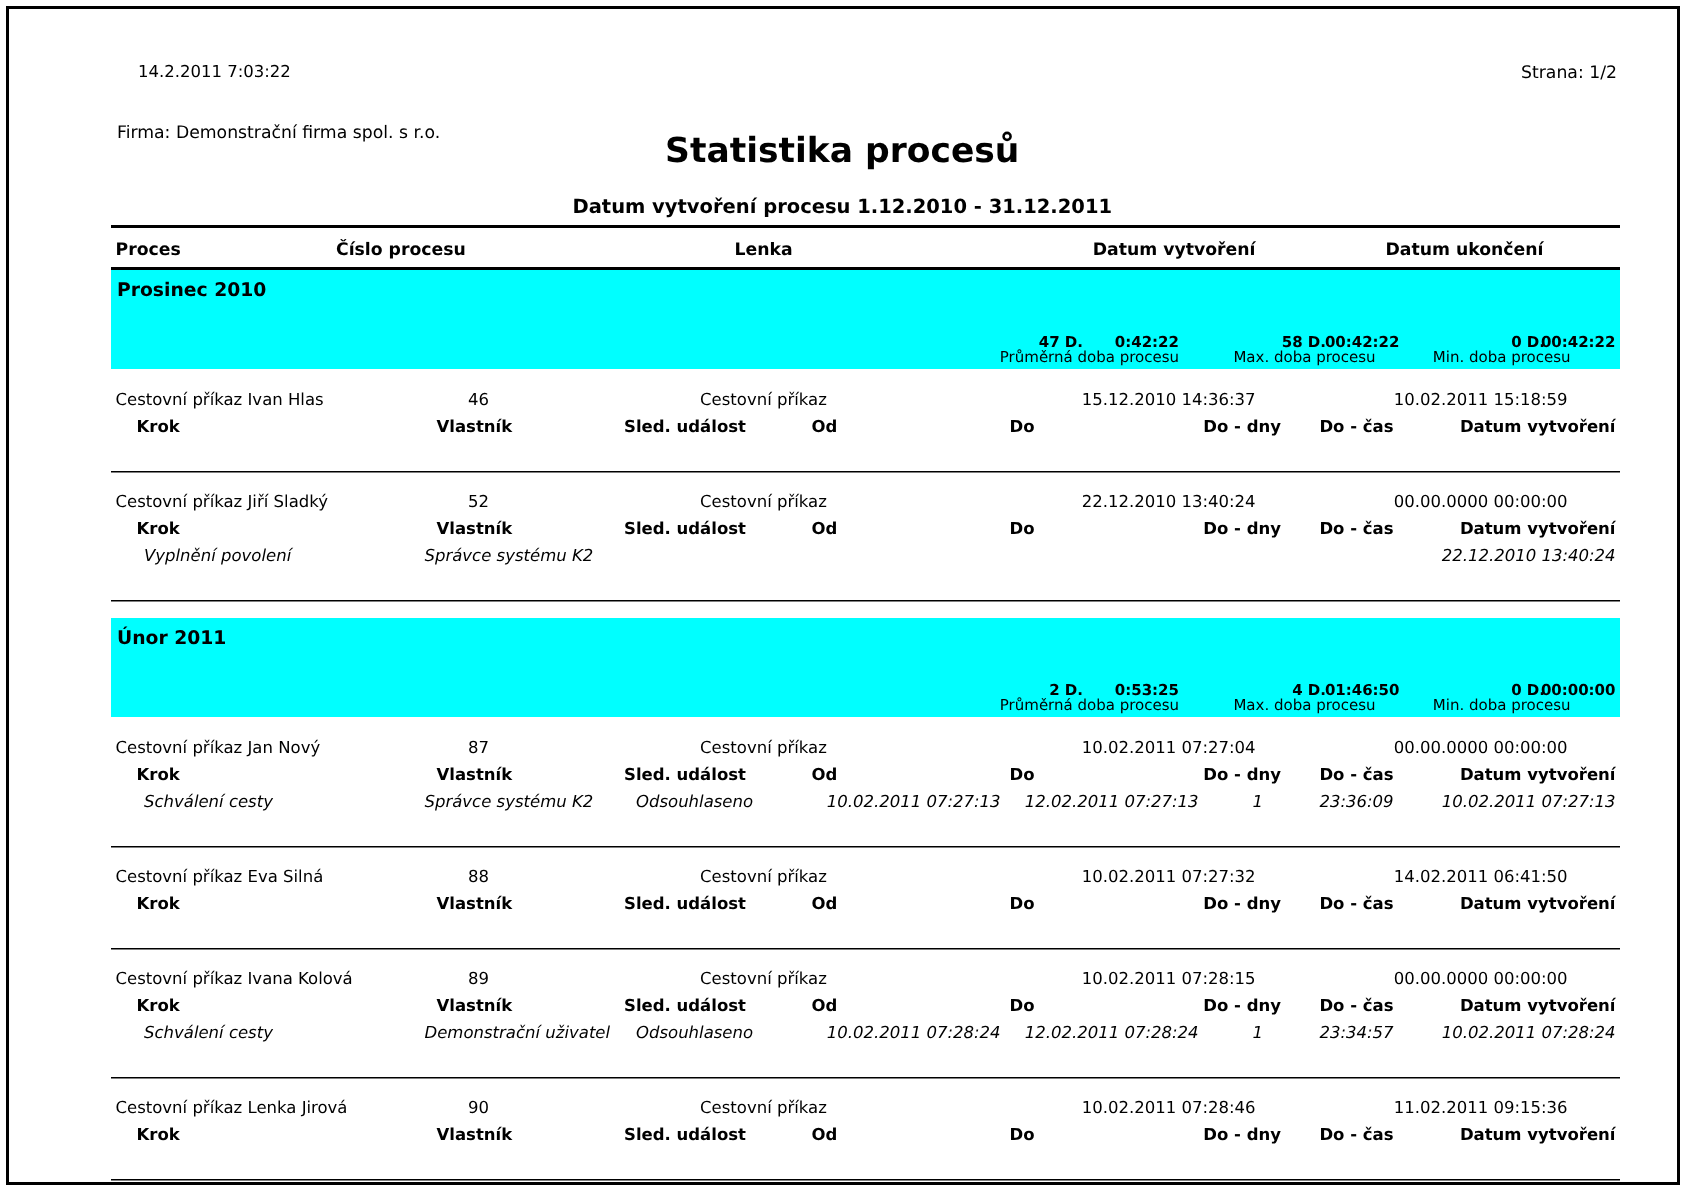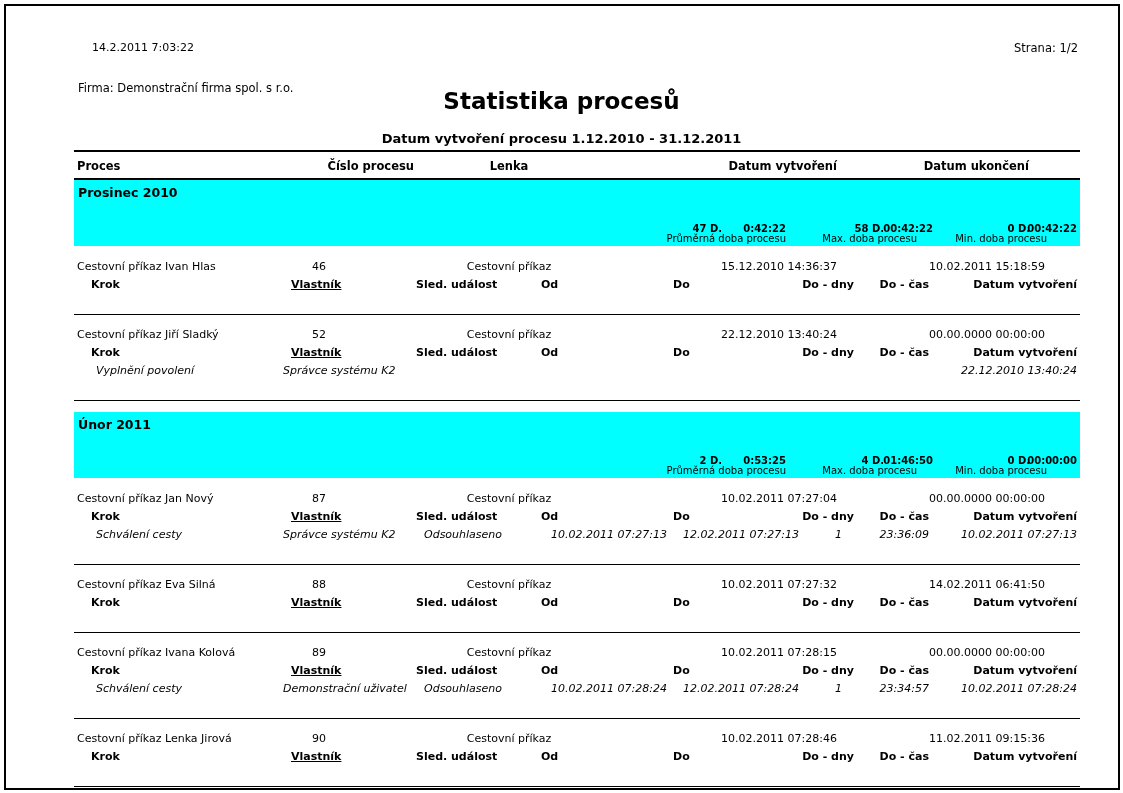--- a/index.html
+++ b/index.html
@@ -16,21 +16,21 @@
   .hdr-company{position:absolute;left:78px;top:66px;font-size:11.5px;white-space:nowrap;margin-top:15px;}
   .title{position:absolute;left:0;top:88px;width:100%;text-align:center;font-size:23px;font-weight:bold;}
   .subtitle{position:absolute;left:0;top:131px;width:100%;text-align:center;font-size:13px;font-weight:bold;}
 
   
   .report-table{position:absolute;left:74px;top:150px;width:1006px;}
   .rule-thick{height:2px;background:#000;}
   .main-header{position:relative;height:26px;font-size:11.5px;font-weight:bold;}
   .main-header span{position:absolute;top:7px;white-space:nowrap;}
   .mh-proces{left:3px;}
-  .mh-cislo{left:150px;width:190px;text-align:right;}
+  .mh-cislo{left:150px;width:190px;text-align:left;}
   .mh-postup{left:330px;width:210px;text-align:center;}
   .mh-created{right:243px;}
   .mh-finished{right:51px;}
 
   
   .cyan{position:relative;height:66px;margin-bottom:12px;}
   .cyan .month{position:absolute;left:4px;top:5px;font-size:12.5px;font-weight:bold;white-space:nowrap;}
   .stat-label{position:absolute;top:27px;font-size:10px;font-weight:normal;white-space:nowrap;margin-top:26px;}
   .stat-val{position:absolute;top:43px;font-size:10px;font-weight:bold;white-space:nowrap;}
   .st-l0{right:294px;} .st-l1{right:163px;} .st-l2{right:33px;}
@@ -42,21 +42,21 @@
   .t-row{position:relative;height:18px;font-size:11px;}
   .t-row span{position:absolute;top:2px;white-space:nowrap;}
   .c-name{left:3px;}
   .c-num{left:150px;width:190px;text-align:center;}
   .c-postup{left:330px;width:210px;text-align:center;}
   .c-created{right:243px;}
   .c-finished{right:35px;}
 
   .krok-header span{font-weight:bold;}
   .h-krok{left:17px;}
-  .h-vlastnik{left:217px;text-decoration:underline;}
+  .h-vlastnik{left:217px;}
   .h-sled{left:342px;}
   .h-od{left:467px;}
   .h-do{left:599px;}
   .h-dny{right:226px;}
   .h-cas{right:151px;}
   .h-datum{right:3px;}
 
   .step-row span{font-style:italic;}
   .s-krok{left:22px;}
   .s-vlastnik{left:209px;width:128px;overflow:hidden;}

